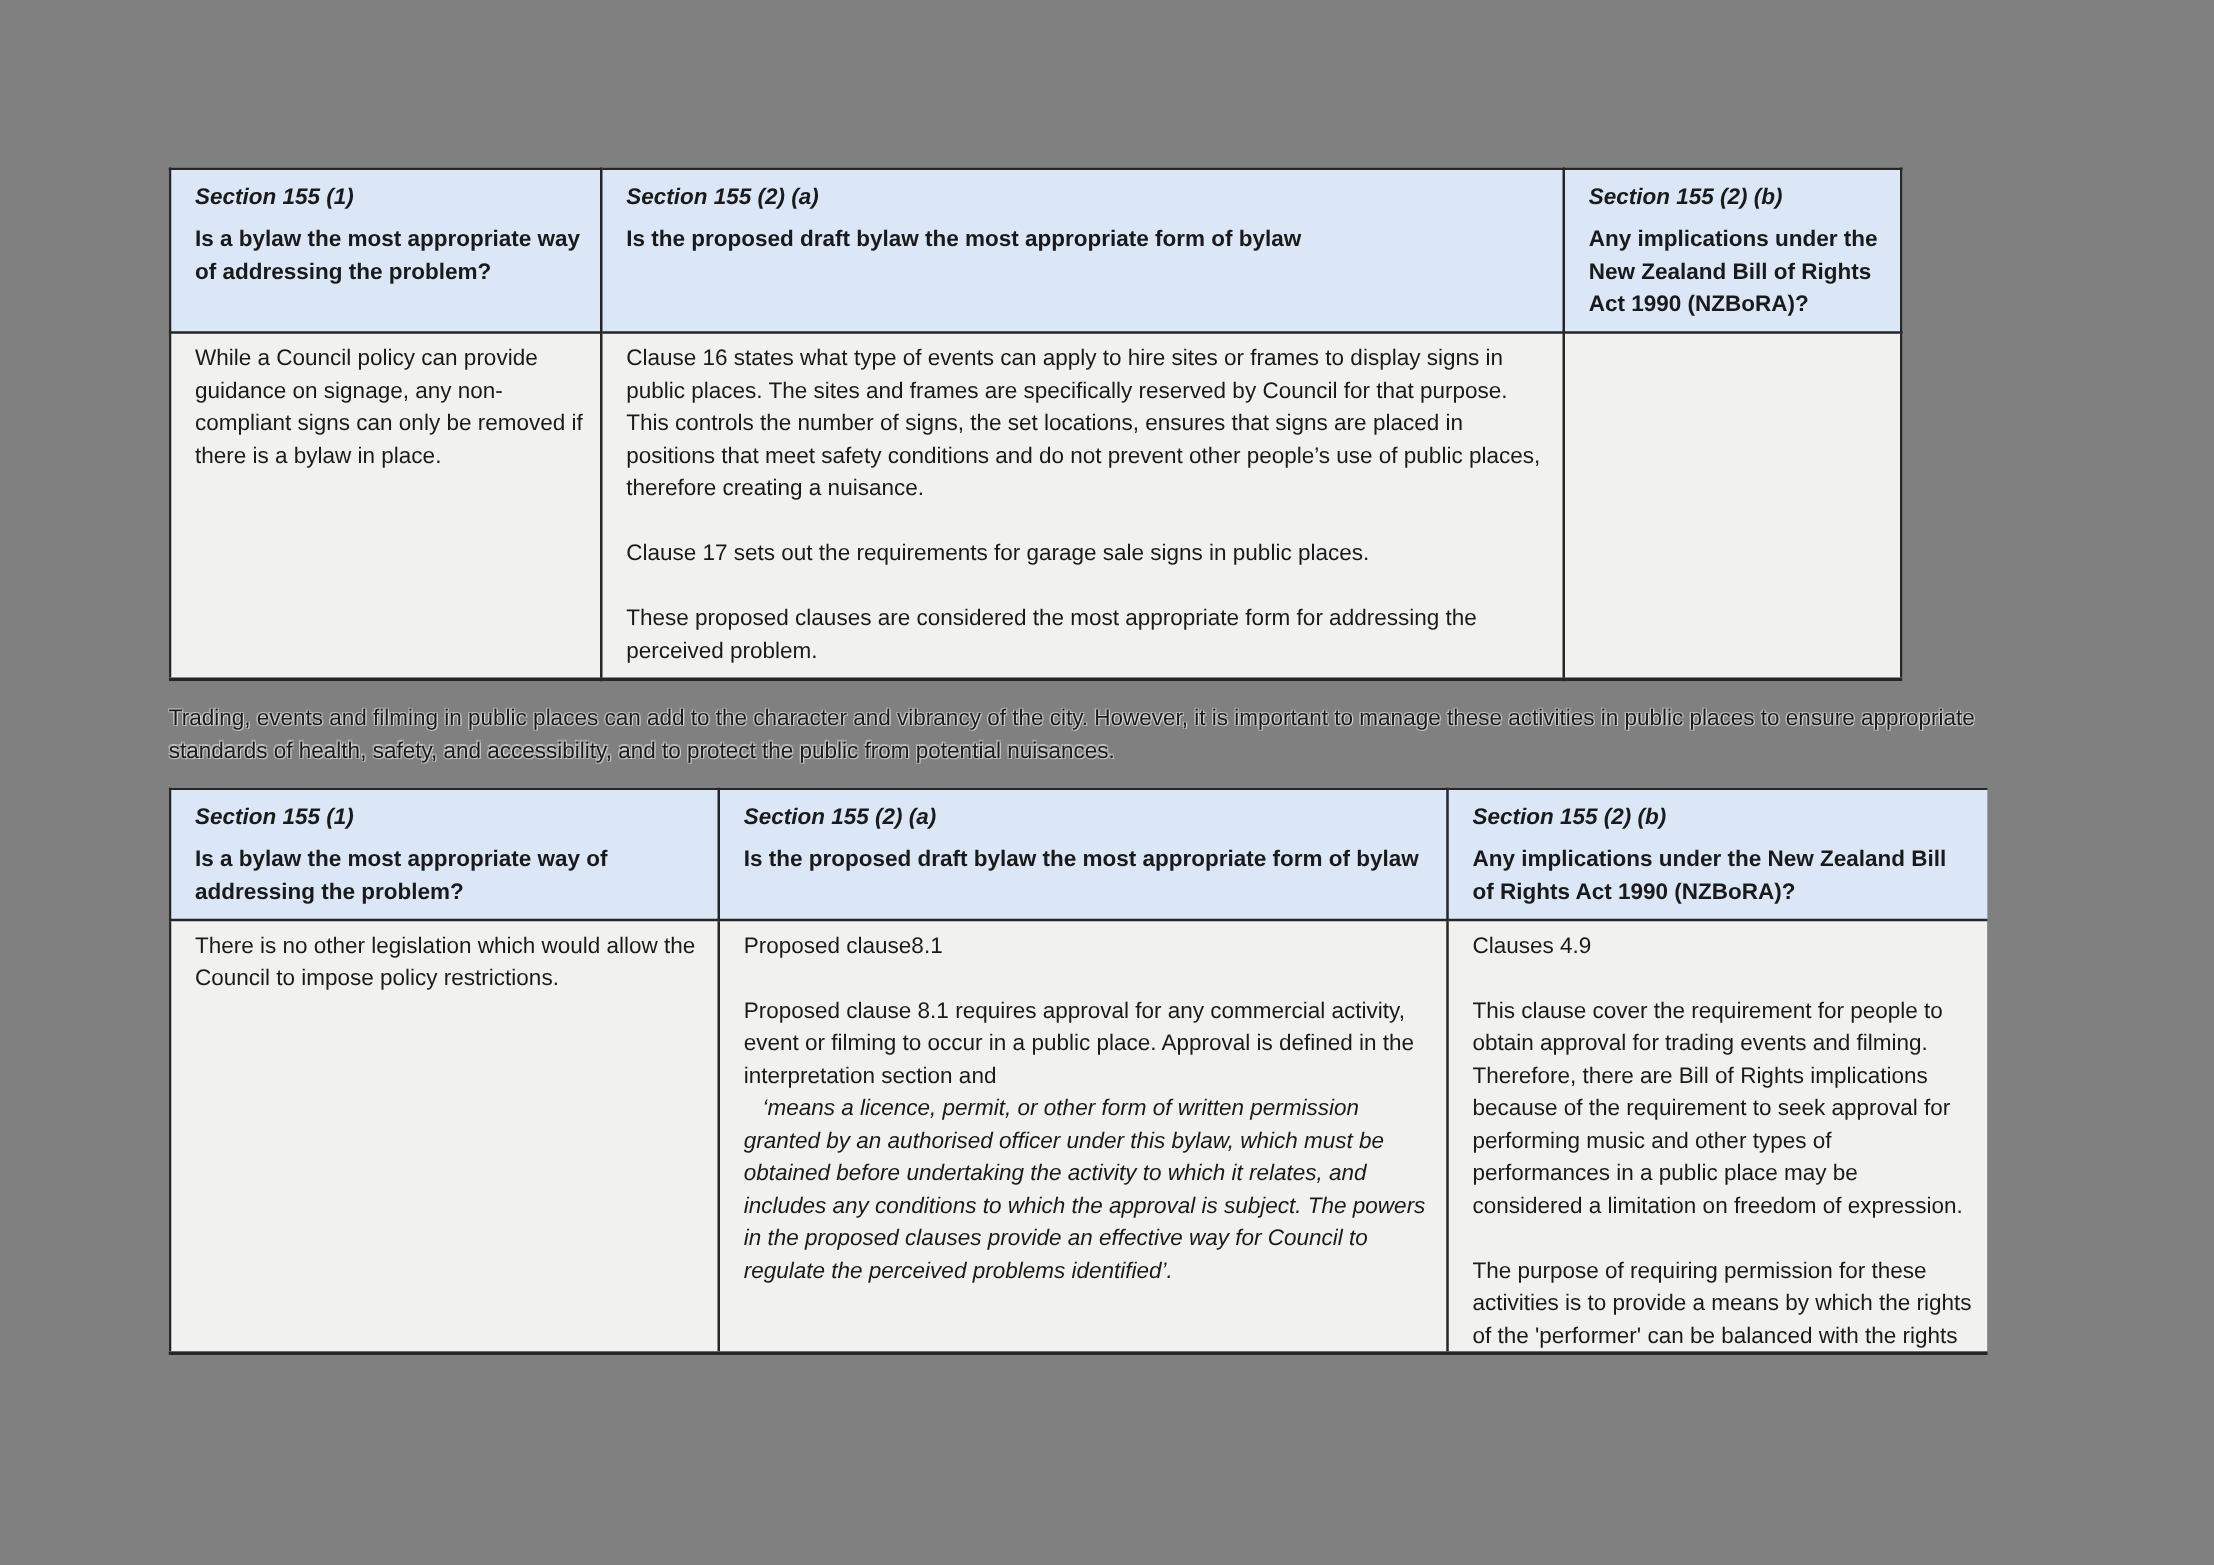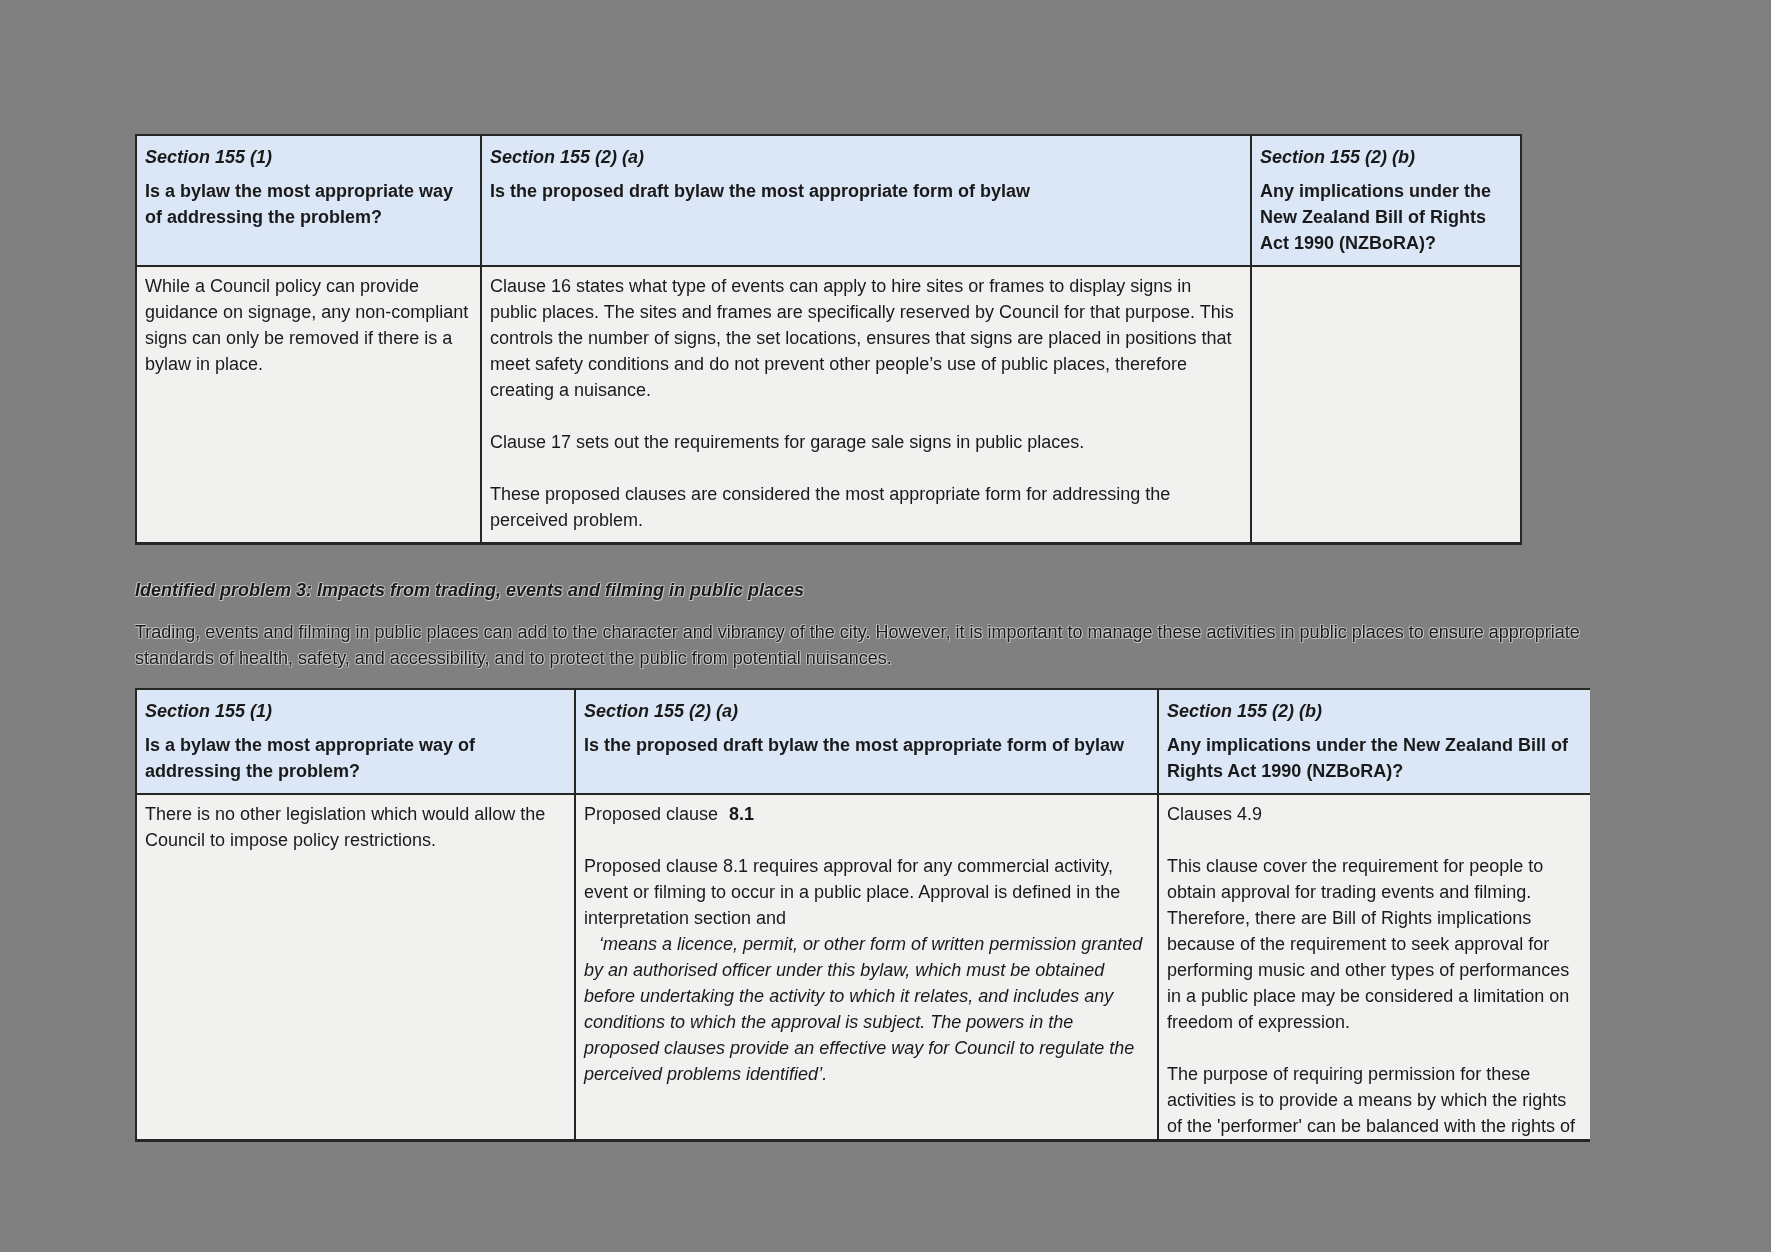--- a/index.html
+++ b/index.html
@@ -16,32 +16,32 @@
   }
   .content { position:absolute; left:135px; top:134px; width:1455px; }
 
   table { border-collapse:collapse; background:#f1f1f0; table-layout:fixed; }
   .t1 { width:1385px; border-bottom:3px solid #262626; }
   .t2 { width:1455px; }
   th, td {
     border:2px solid #262626;
     vertical-align:top;
     text-align:left;
-    padding:6px 11px 9px 8px;
+    padding:6px 11px 9px 19px;
   }
   th { background:#dbe7f6; font-weight:normal; }
 
   .sec { font-weight:bold; font-style:italic; margin:2px 0 8px 0; }
   .q   { font-weight:bold; }
 
   .para { margin:0; }
   .para + .para { margin-top:26px; }
   .tight { margin:0; }
   .quote { font-style:italic;margin-left:15px; }
-  .bold-gap { font-weight:bold; margin-left:11px; }
+  .bold-gap { font-weight:normal; }
 
   .between-heading {
     font-size:18px; line-height:26px;
     font-weight:bold; font-style:italic;
     margin:32px 0 3px 0;
   }
   .between-para { margin:16px 0 17px 0; }
   .on-gray {
     text-shadow:
       1px 1px 0 rgba(255,255,255,.50),
@@ -92,21 +92,20 @@
           <td>
             <p class="para">Clause 16 states what type of events can apply to hire sites or frames to display signs in public places. The sites and frames are specifically reserved by Council for that purpose. This controls the number of signs, the set locations, ensures that signs are placed in positions that meet safety conditions and do not prevent other people’s use of public places, therefore creating a nuisance.</p>
             <p class="para">Clause 17 sets out the requirements for garage sale signs in public places.</p>
             <p class="para">These proposed clauses are considered the most appropriate form for addressing the perceived problem.</p>
           </td>
           <td></td>
         </tr>
       </tbody>
     </table>
 
-    <div class="between-heading on-gray">Identified problem 3: Impacts from trading, events and filming in public places</div>
     <p class="between-para on-gray">Trading, events and filming in public places can add to the character and vibrancy of the city. However, it is important to manage these activities in public places to ensure appropriate standards of health, safety, and accessibility, and to protect the public from potential nuisances.</p>
 
     <div class="t2-clip">
       <table class="t2">
         <colgroup>
           <col style="width:439px">
             <col style="width:583px">
             <col style="width:433px">
         </colgroup>
         <thead>

